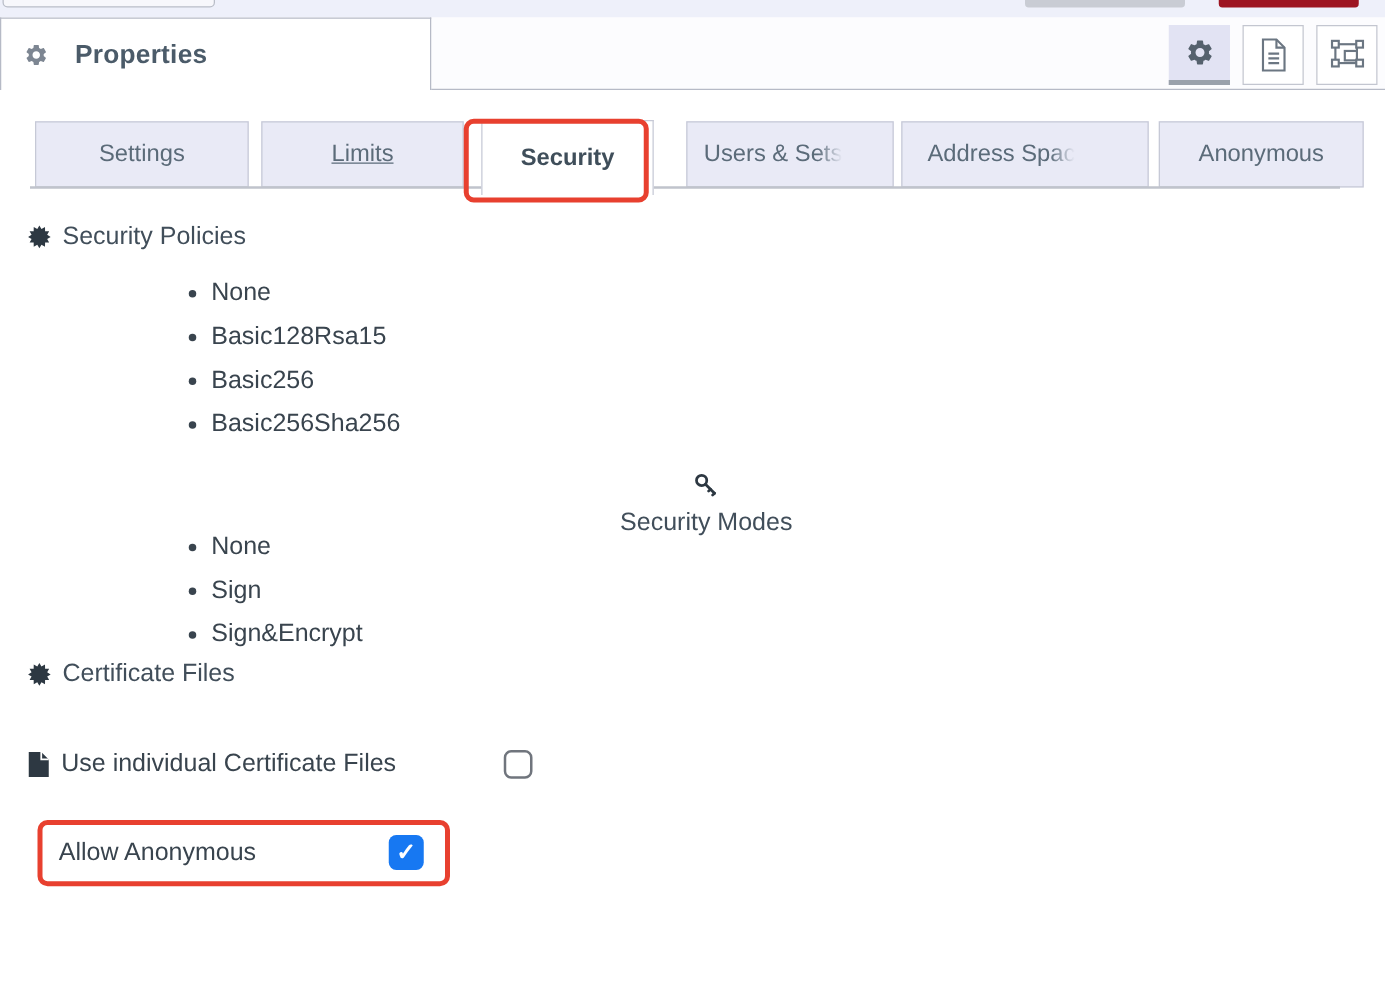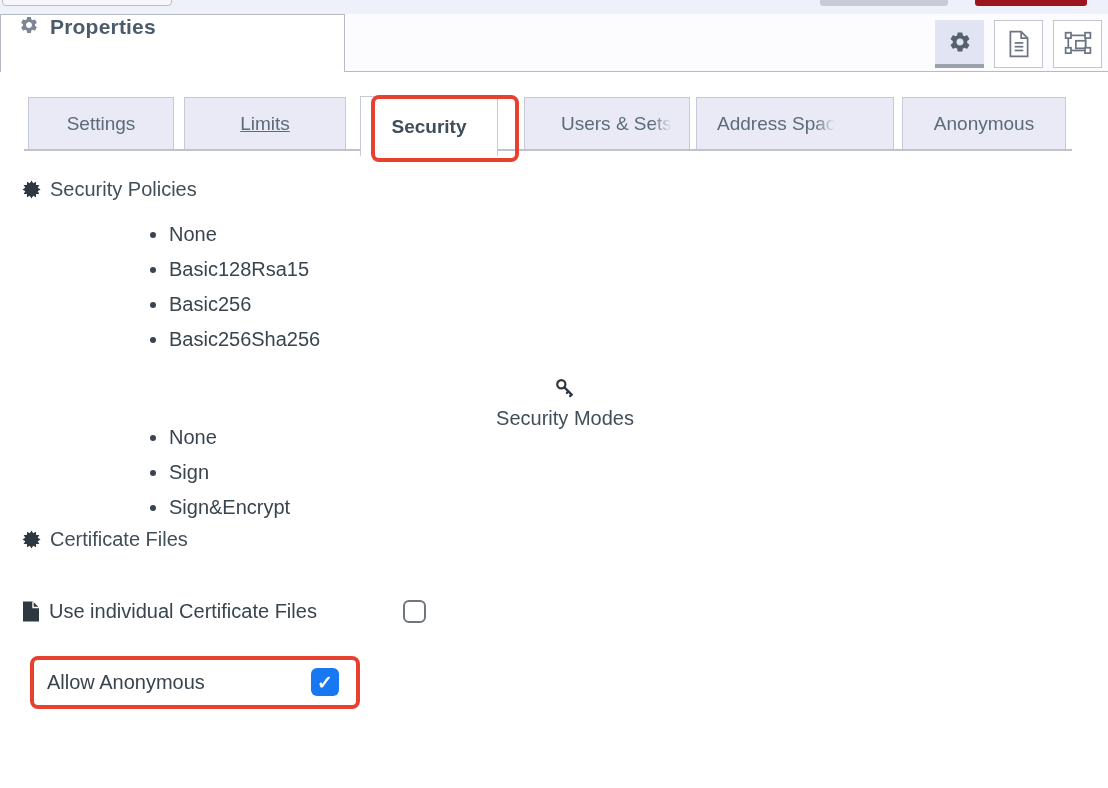--- a/index.html
+++ b/index.html
@@ -12,42 +12,42 @@
   .cut-btn{position:absolute;top:-10px;height:16px;box-sizing:border-box;}
   .cut-btn.light{left:2px;width:170px;background:#f7f7fb;border:1px solid #b9bdc7;border-radius:4px;}
   .cut-btn.gray{left:820px;width:128px;background:#c9ccd4;border-radius:3px;}
   .cut-btn.red{left:975px;width:112px;background:#9d1421;border-radius:3px;}
   
   .panel-header{position:relative;height:58px;background:#fcfcfe;}
   .panel-header::after{content:"";position:absolute;left:345px;right:0;bottom:0;height:1px;background:#b6bac6;}
   .properties-tab{
     position:absolute;left:0;top:0;width:345px;height:58px;box-sizing:border-box;
     background:#ffffff;border:1px solid #b6bac6;border-bottom:none;
-    display:flex;align-items:flex-start;gap:11px;padding-left:18px;cursor:default;
+    display:flex;align-items:center;gap:21px;padding-left:18px;cursor:default;
   }
   .properties-title{font-size:21px;font-weight:bold;color:#4b5b69;letter-spacing:.2px;}
   .header-tools{position:absolute;right:6px;top:6px;display:flex;gap:10px;}
   .tool-btn{
     width:49px;height:48px;box-sizing:border-box;background:#ffffff;border:1px solid #c3c6d0;
     display:flex;align-items:center;justify-content:center;cursor:pointer;padding:0;
   }
   .tool-btn.active{background:#e2e3f3;border:none;border-bottom:4px solid #9aa1ab;}
   
   .tabbar{position:relative;height:57px;margin-top:24px;}
   .tabbar-line{position:absolute;left:24px;width:1048px;bottom:2px;height:2px;background:#c0c3cc;}
   .tabs{display:flex;align-items:flex-start;height:100%;}
   .tab{
     box-sizing:border-box;height:53px;margin-top:1px;background:#e9eaf6;border:1px solid #c6c9d6;
     display:flex;align-items:center;justify-content:center;font-size:19px;color:#5b6b79;
     cursor:pointer;overflow:hidden;white-space:nowrap;
   }
-  .tab.t-settings{margin-left:28px;width:146px;}
+  .tab.t-settings{margin-left:28px;width:171px;}
   .tab.t-limits{margin-left:10px;width:162px;text-decoration:underline;}
   .tab.t-security{margin-left:14px;width:138px;}
-  .tab.t-users{margin-left:26px;width:166px;justify-content:flex-start;padding-left:36px;}
+  .tab.t-users{margin-left:26px;width:166px;justify-content:flex-start;padding-left:13px;}
   .tab.t-address{margin-left:6px;width:198px;justify-content:flex-start;padding-left:20px;}
   .tab.t-discovery{margin-left:8px;width:164px;}
   .tab.active{
     background:#ffffff;border-bottom:none;height:60px;margin-top:0;z-index:2;
     font-weight:bold;color:#3f4e5a;
   }
   .fade-label{position:relative;display:inline-block;}
   .fade-label::after{
     content:"";position:absolute;right:-2px;top:0;bottom:0;width:22px;
     background:linear-gradient(to right, rgba(233,234,246,0), #e9eaf6 90%);

